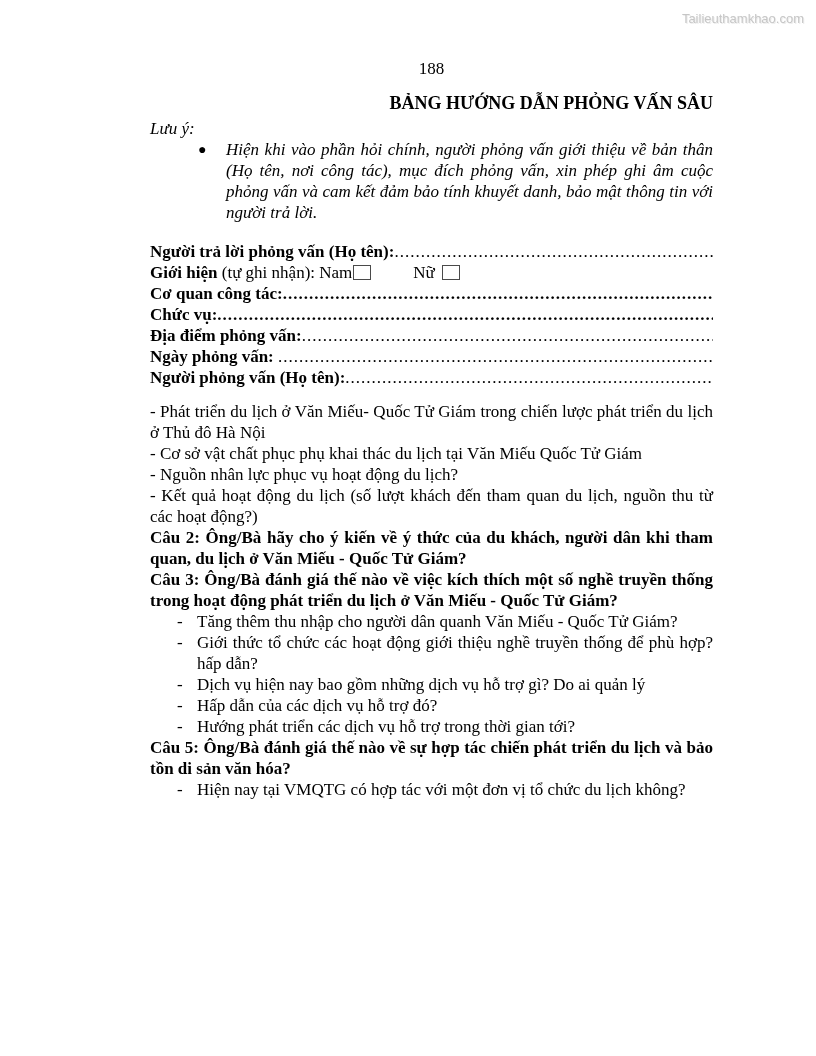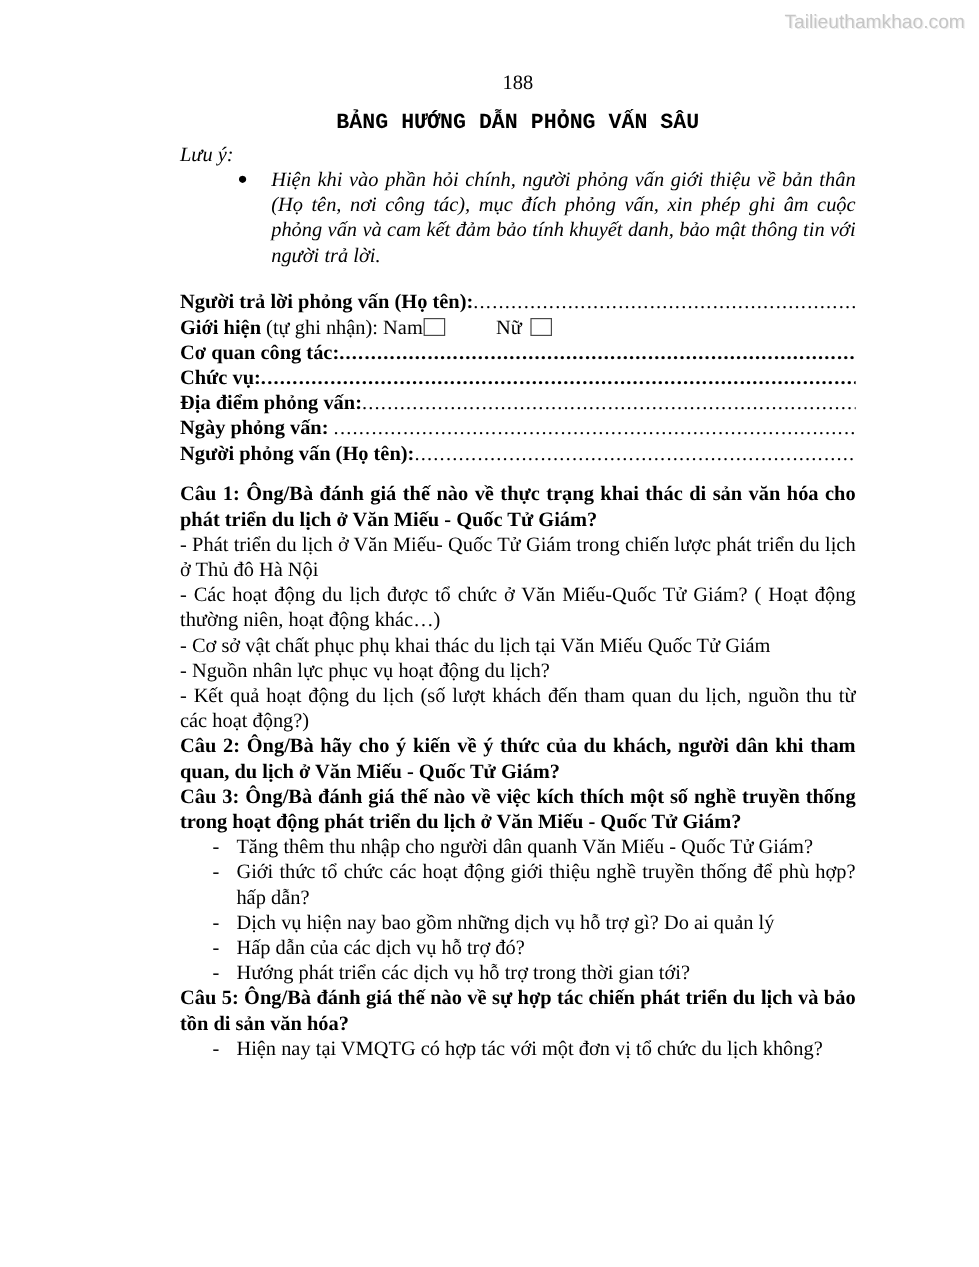--- a/index.html
+++ b/index.html
@@ -15,31 +15,30 @@
     font-size: 17px;
     line-height: 21px;
     padding: 58px 103px 0 150px;
     overflow: hidden;
   }
   .watermark {
     position: absolute;
     top: 8px;
     right: 12px;
     font-family: "Liberation Sans", sans-serif;
-    font-size: 16px;
+    font-size: 13px;
     color: #c6c6c6;
     text-shadow: 1px 1px 0 #ededed;
   }
   .page-number { text-align: center; }
   .doc-title {
-    text-align: center;
+    text-align: right;
     font-weight: bold;
     font-size: 18px;
     margin-top: 14px;
-    font-family: Liberation Mono, monospace;
   }
   .note-label { font-style: italic; margin-top: 4px; }
   .note-item {
     display: flex;
     font-style: italic;
   }
   .note-bullet {
     width: 28px;
     padding-left: 48px;
     flex: 0 0 76px;
@@ -121,23 +120,21 @@
     </div>
 
     <div class="form-line">
       <span class="form-label">Người phỏng vấn (Họ tên):</span><span class="dots">............................................................................................................</span>
     </div>
 
   </div>
 
   <div class="qa-block">
 
-    <div class="q-heading">Câu 1: Ông/Bà đánh giá thế nào về thực trạng khai thác di sản văn hóa cho phát triển du lịch ở Văn Miếu - Quốc Tử Giám?</div>
     <div class="q-sub">- Phát triển du lịch ở Văn Miếu- Quốc Tử Giám trong chiến lược phát triển du lịch ở Thủ đô Hà Nội</div>
-    <div class="q-sub">- Các hoạt động du lịch được tổ chức ở Văn Miếu-Quốc Tử Giám? ( Hoạt động thường niên, hoạt động khác…)</div>
     <div class="q-sub">- Cơ sở vật chất phục phụ khai thác du lịch tại Văn Miếu Quốc Tử Giám</div>
     <div class="q-sub">- Nguồn nhân lực phục vụ hoạt động du lịch?</div>
     <div class="q-sub">- Kết quả hoạt động du lịch (số lượt khách đến tham quan du lịch, nguồn thu từ các hoạt động?)</div>
 
     <div class="q-heading">Câu 2: Ông/Bà hãy cho ý kiến về ý thức của du khách, người dân khi tham quan, du lịch ở Văn Miếu - Quốc Tử Giám?</div>
 
     <div class="q-heading">Câu 3: Ông/Bà đánh giá thế nào về việc kích thích một số nghề truyền thống trong hoạt động phát triển du lịch ở Văn Miếu - Quốc Tử Giám?</div>
     <div class="q-dash">
       <span class="dash-marker">-</span>
       <span class="dash-text">Tăng thêm thu nhập cho người dân quanh Văn Miếu - Quốc Tử Giám?</span>

